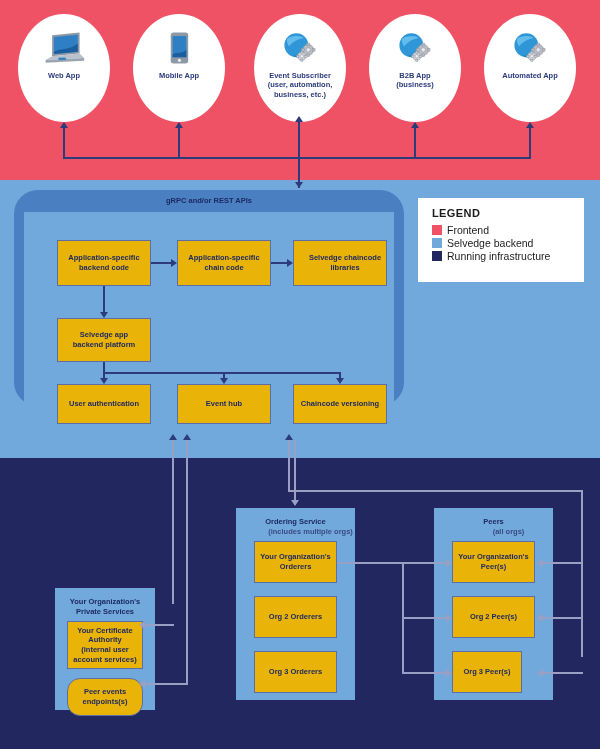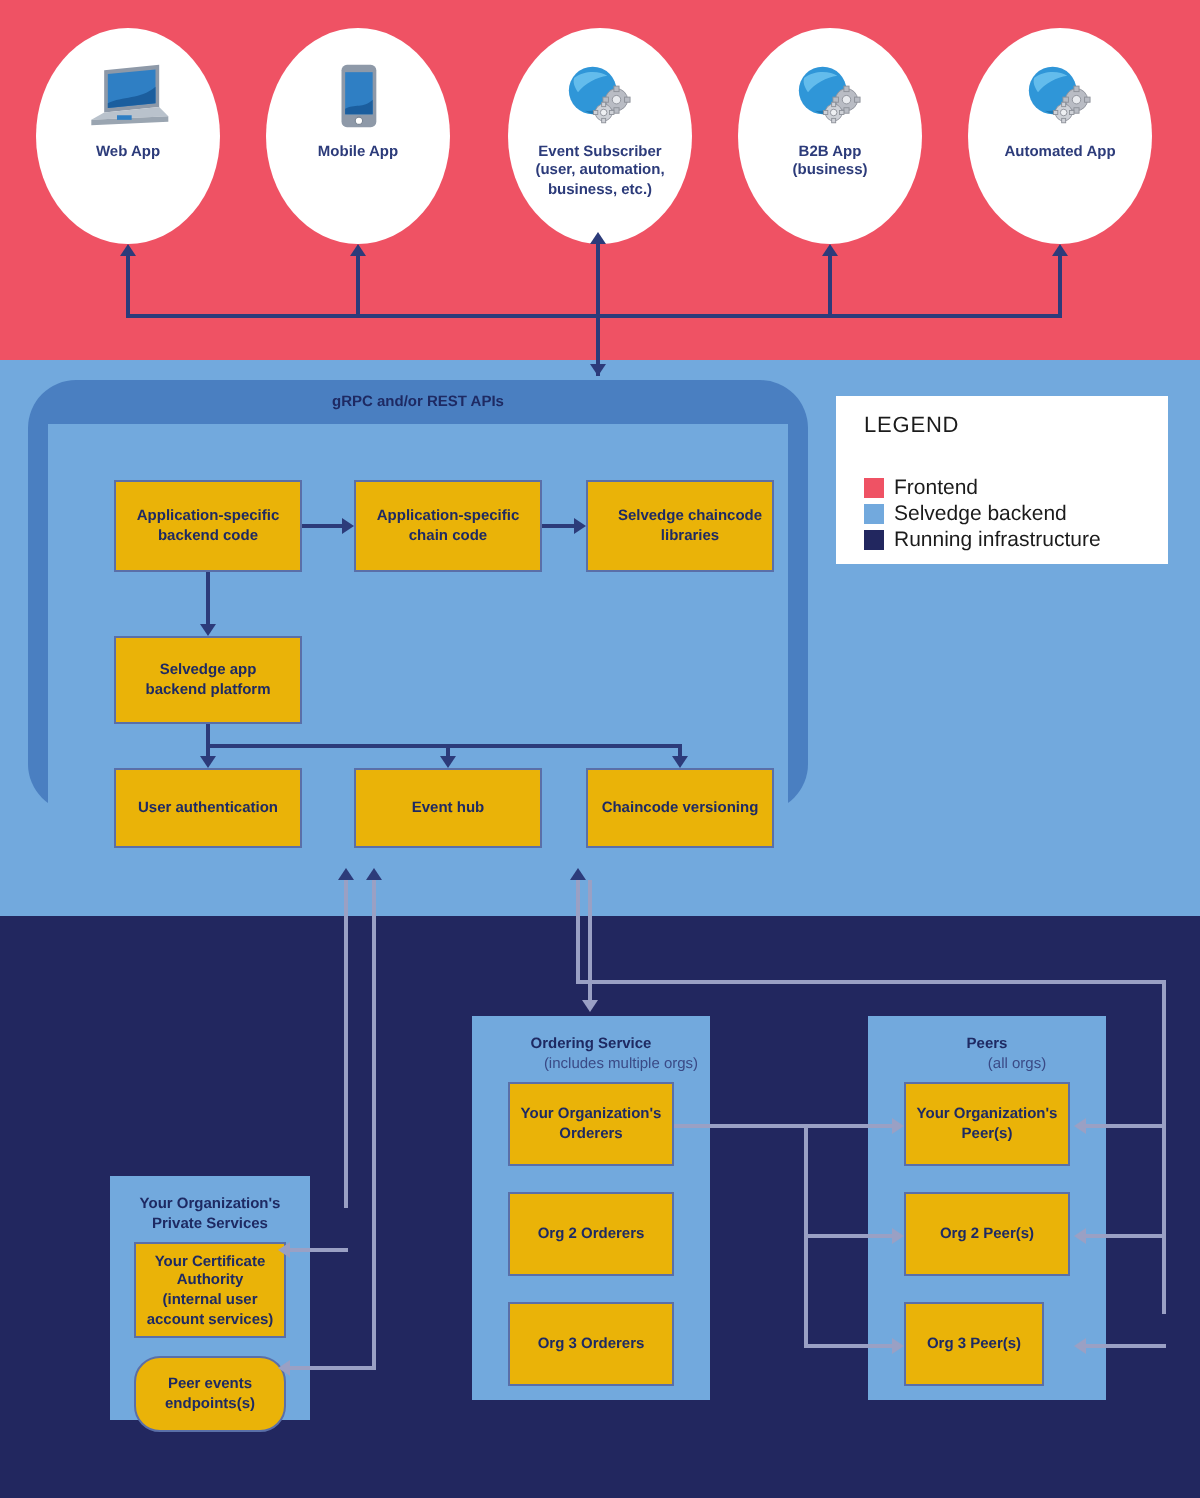--- a/index.html
+++ b/index.html
@@ -32,31 +32,31 @@
     background:#72a9dd;}
 
   .wbox{position:absolute;background:#eab308;border:1px solid #5a6fa8;
     box-sizing:border-box;display:flex;align-items:center;justify-content:center;
     text-align:center;color:#1e2a63;font-size:7.5px;font-weight:bold;line-height:1.3;
     padding:2px;}
 
   
   #legend{position:absolute;left:418px;top:198px;width:166px;height:84px;
     background:#ffffff;box-sizing:border-box;padding:9px 0 0 14px;}
-  #legend-title{color:#1b1b1b;font-size:11px;font-weight:normal;letter-spacing:.4px;
-    margin-bottom:19px;}
+  #legend-title{color:#1b1b1b;font-size:11px;font-weight:bold;letter-spacing:.4px;
+    margin-bottom:5px;}
   .legend-row{display:flex;align-items:center;margin-bottom:1px;}
   .legend-swatch{width:10px;height:10px;margin-right:5px;flex:none;}
   .legend-text{color:#1b1b1b;font-size:10.5px;line-height:1.15;}
 
   
   .group{position:absolute;background:#72a9dd;}
   .group-title{position:absolute;left:0;width:100%;text-align:center;
     color:#1e2a63;font-size:7.5px;font-weight:bold;line-height:1.3;}
-  .group-sub{font-weight:normal;color:#3a4a86;padding-left:30px;}
+  .group-sub{font-weight:bold;color:#3a4a86;padding-left:30px;}
 
   
   .ln{position:absolute;background:#2c3b7a;}
   .ln-l{position:absolute;background:#9aa0c4;}
   .arw{position:absolute;width:0;height:0;}
   .arw-up{border-left:4px solid transparent;border-right:4px solid transparent;
     border-bottom:6px solid #2c3b7a;}
   .arw-down{border-left:4px solid transparent;border-right:4px solid transparent;
     border-top:6px solid #2c3b7a;}
   .arw-right{border-top:4px solid transparent;border-bottom:4px solid transparent;

